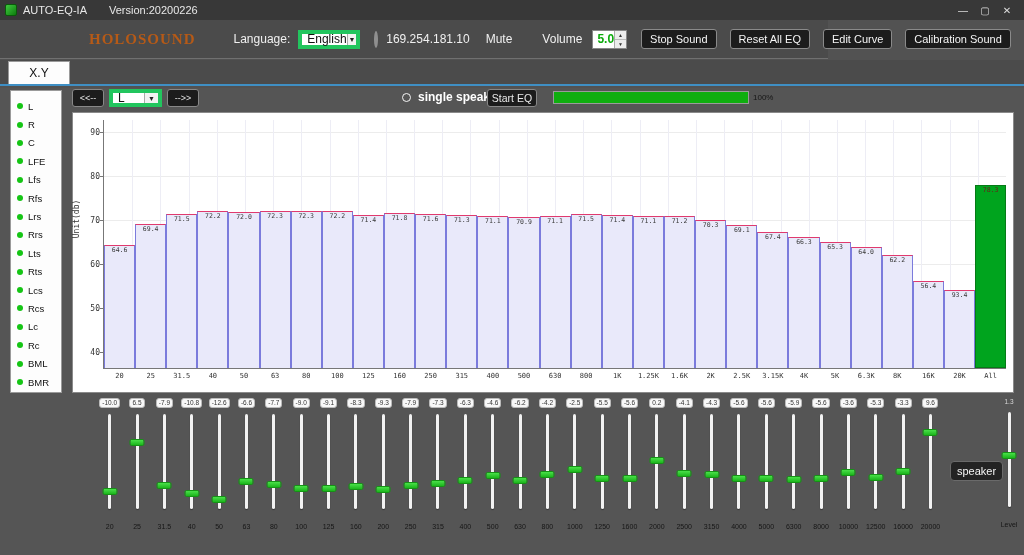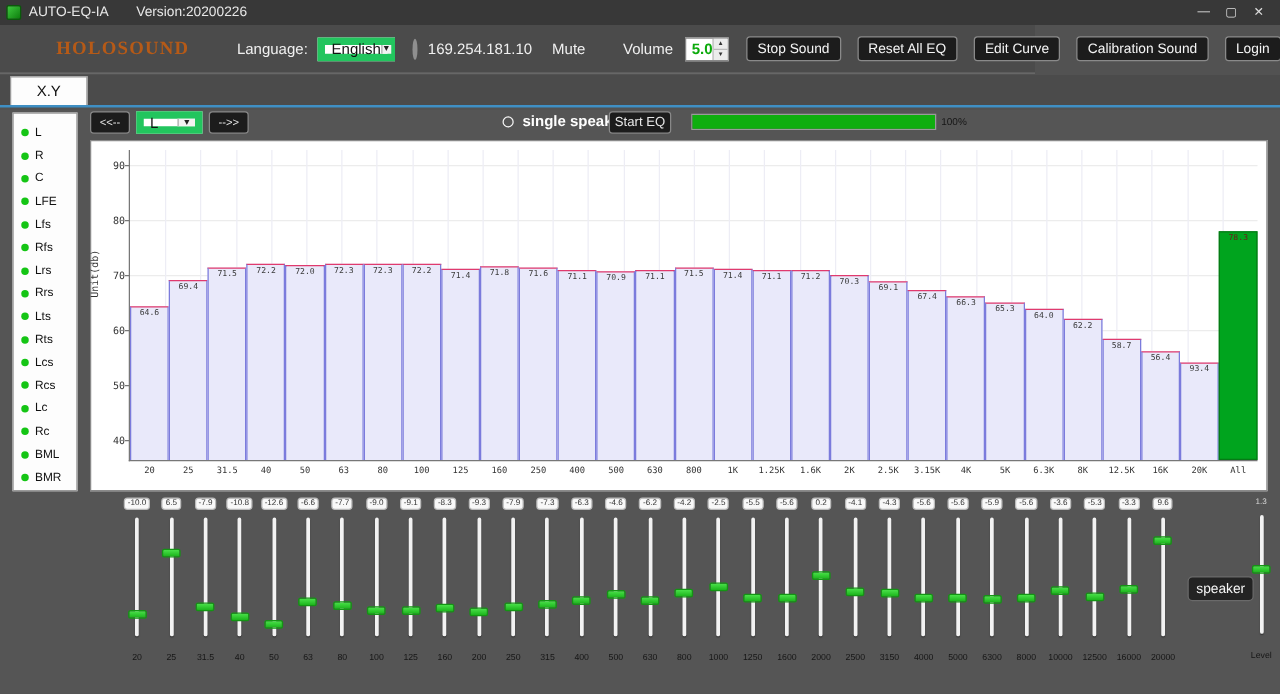--- a/index.html
+++ b/index.html
@@ -11,25 +11,25 @@
   .titlebar { position:absolute; left:0; top:0; width:1024px; height:20px; background:#383838;
     color:#e8e8e8; font-size:11px; display:flex; align-items:center; }
   .app-icon { width:12px; height:12px; margin:0 6px 0 5px; background:linear-gradient(135deg,#3fca3f,#0d7d0d);
     border:1px solid #0a5a0a; border-radius:2px; }
   .tb-title { margin-right:22px; }
   .win-controls { margin-left:auto; display:flex; gap:4px; padding-right:8px; }
   .win-btn { width:18px; text-align:center; font-size:10px; color:#ddd; cursor:default; }
 
   
   .toolbar { position:absolute; left:0; top:20px; width:828px; height:39px; background:#4b4b4b;
-    border-bottom:1px solid #707070; display:flex; align-items:center; color:#f0f0f0; font-size:12px; }
+    border-bottom:1px solid #707070; display:flex; align-items:center; color:#f0f0f0; font-size:12px;padding-left:44px; }
   .brand { font-family:"Liberation Serif", serif; font-weight:bold; font-size:15px; letter-spacing:1px;
     color:#b65a17; margin:0 38px 0 45px; }
   .lbl { margin-right:8px; white-space:nowrap; }
-  .select { background:#fff; color:#111; border:6px solid #22c55e; height:19px; display:flex;
+  .select { background:#fff; color:#111; border:4px solid #22c55e; height:19px; display:flex;
     align-items:center; font-size:12px; padding-left:5px; position:relative; }
   .select .arrow-box { margin-left:auto; width:14px; height:100%; border-left:1px solid #aaa;
     display:flex; align-items:center; justify-content:center; font-size:7px; color:#222; background:#f2f2f2; }
   .lang-select { width:62px; margin-right:14px; }
   .led { width:17px; height:17px; border-radius:50%; margin-right:8px; border:2px solid #8f8f8f;
     background:radial-gradient(circle at 38% 32%, #dcffdc, #3bee3b 40%, #0aa80a 72%, #077507); }
   .ip { margin-right:16px; }
   .spk { margin:0 16px 0 6px; }
   .vol-box { width:44px; height:19px; background:#fff; border:1px solid #888; display:flex; margin-left:2px; }
   .vol-val { flex:1; color:#0caa0c; font-size:12px; font-weight:bold; display:flex; align-items:center; padding-left:4px; }
@@ -343,20 +343,25 @@
               <div class="bar" style="height: 62.4779%;"></div>
               <div class="bar-val" style="bottom: calc(62.4779% - 9px);">71.8</div>
               <div class="xlab">160</div>
             </div>
             <div class="bar-col">
               <div class="bar" style="height: 62.1239%;"></div>
               <div class="bar-val" style="bottom: calc(62.1239% - 9px); margin-top: 17px;">71.6</div>
               <div class="xlab">250</div>
             </div>
             <div class="bar-col">
+              <div class="bar" style="height: 61.5929%;"></div>
+              <div class="bar-val" style="bottom: calc(61.5929% - 9px);">71.3</div>
+              <div class="xlab">315</div>
+            </div>
+            <div class="bar-col">
               <div class="bar" style="height: 61.2389%;"></div>
               <div class="bar-val" style="bottom: calc(61.2389% - 9px);">71.1</div>
               <div class="xlab">400</div>
             </div>
             <div class="bar-col">
               <div class="bar" style="height: 60.885%;"></div>
               <div class="bar-val" style="bottom: calc(60.885% - 9px);">70.9</div>
               <div class="xlab">500</div>
             </div>
             <div class="bar-col">
@@ -413,25 +418,20 @@
               <div class="bar" style="height: 48.6726%;"></div>
               <div class="bar-val" style="bottom: calc(48.6726% - 9px);">64.0</div>
               <div class="xlab">6.3K</div>
             </div>
             <div class="bar-col">
               <div class="bar" style="height: 45.4867%;"></div>
               <div class="bar-val" style="bottom: calc(45.4867% - 9px);">62.2</div>
               <div class="xlab">8K</div>
             </div>
             <div class="bar-col">
-              <div class="bar" style="height: 39.292%;"></div>
-              <div class="bar-val" style="bottom: calc(39.292% - 9px);">58.7</div>
-              <div class="xlab">12.5K</div>
-            </div>
-            <div class="bar-col">
               <div class="bar" style="height: 35.2212%;"></div>
               <div class="bar-val" style="bottom: calc(35.2212% - 9px);">56.4</div>
               <div class="xlab">16K</div>
             </div>
             <div class="bar-col">
               <div class="bar" style="height: 31.5044%;"></div>
               <div class="bar-val" style="bottom: calc(31.5044% - 9px);">93.4</div>
               <div class="xlab">20K</div>
             </div>
             <div class="bar-col">

